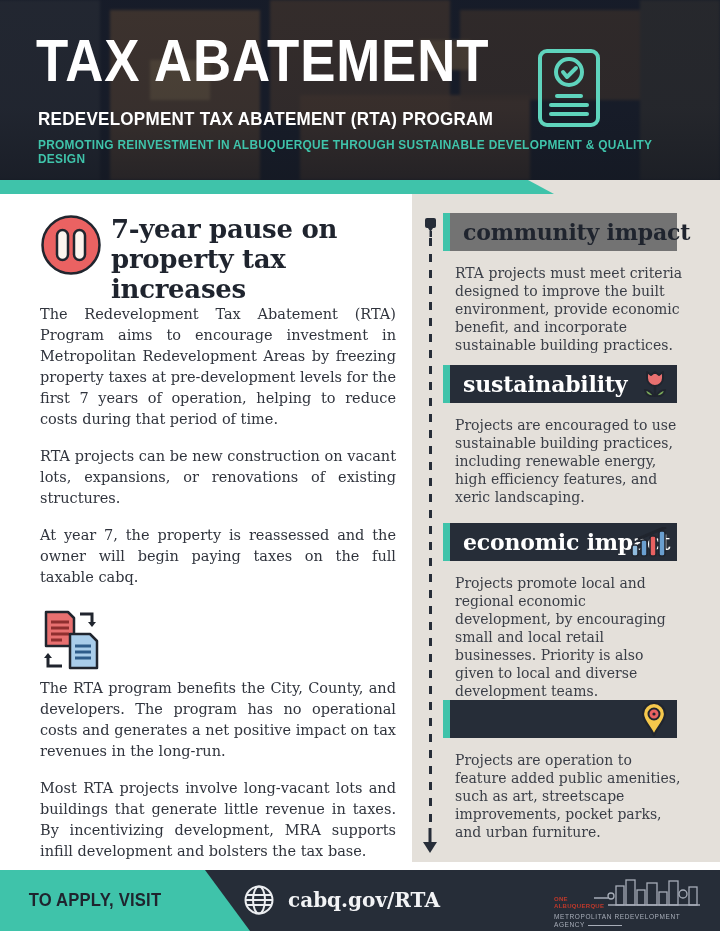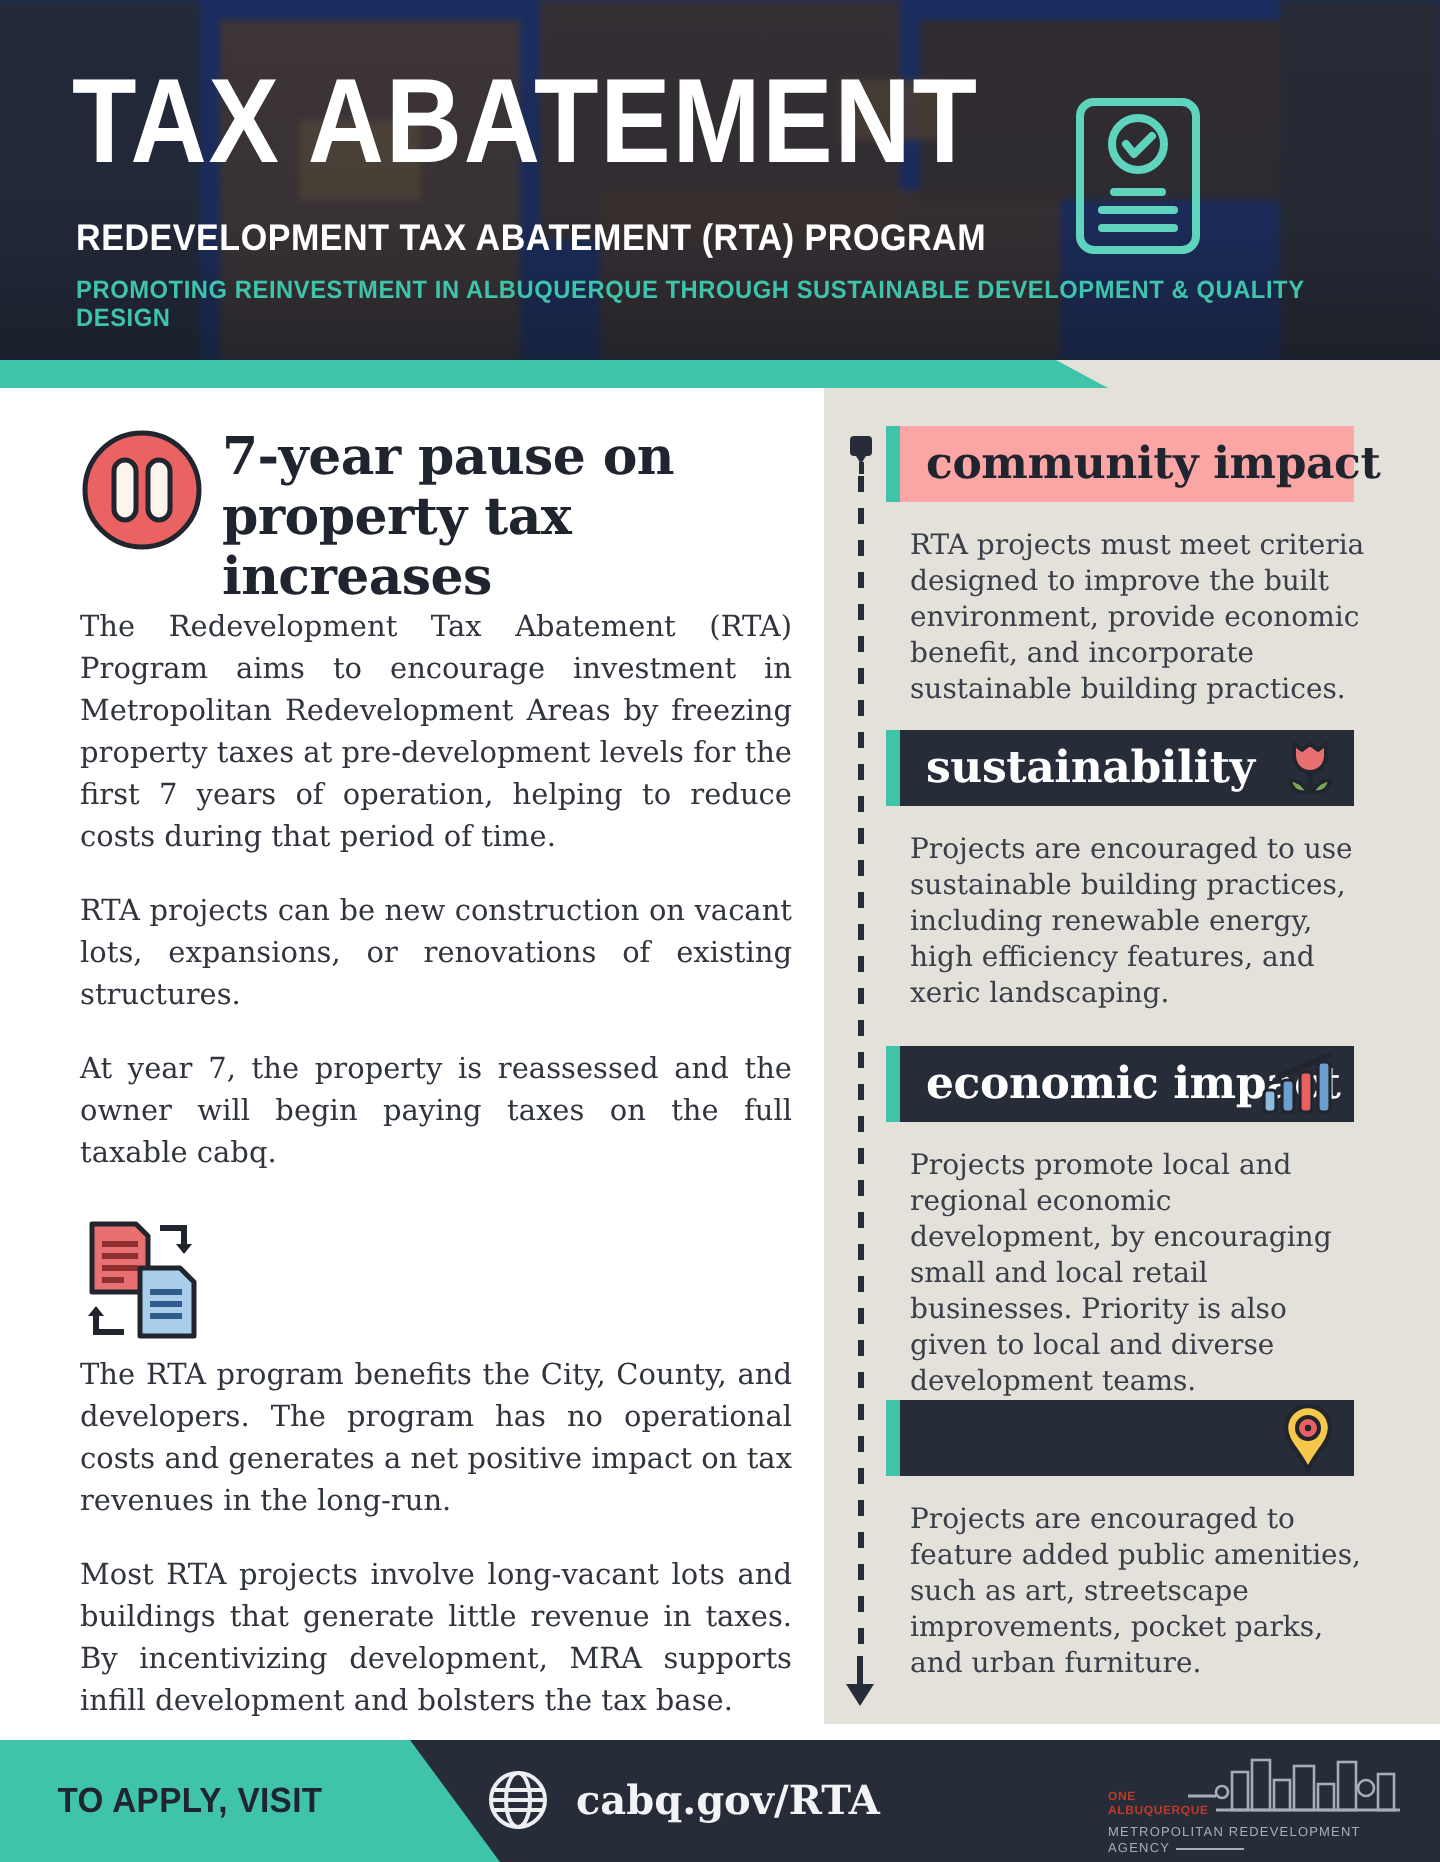--- a/index.html
+++ b/index.html
@@ -1,20 +1,20 @@
 <!DOCTYPE html>
 <html><head>
 <meta charset="utf-8">
 <style>
   html,body{margin:0;padding:0;background:#888;}
   #page{position:relative;width:720px;height:931px;background:#ffffff;overflow:hidden;
         font-family:"DejaVu Serif",serif;}
 
   
-  .hero{position:absolute;left:0;top:0;width:720px;height:180px;background:#1d4ed8;overflow:hidden;}
+  .hero{position:absolute;left:0;top:0;width:720px;height:180px;background:#0f172a;overflow:hidden;}
   .hero-photo{position:absolute;inset:0;filter:blur(1.5px);}
   .bld{position:absolute;opacity:.85;}
   .hero-overlay{position:absolute;inset:0;
     background:linear-gradient(180deg,rgba(26,30,40,.68) 0%,rgba(26,30,40,.72) 60%,rgba(22,26,35,.85) 100%);}
   .hero-title{position:absolute;left:36px;top:30px;color:#ffffff;
     font-family:"Liberation Sans",sans-serif;font-weight:bold;font-size:60px;line-height:62px;
     letter-spacing:1px;transform:scaleX(.88);transform-origin:left;}
   .hero-sub{position:absolute;left:38px;top:108px;color:#ffffff;
     font-family:"Liberation Sans",sans-serif;font-weight:bold;font-size:18.5px;
     transform:scaleX(.92);transform-origin:left;letter-spacing:.3px;}
@@ -43,21 +43,21 @@
   h2.slab{margin:0;font-size:27px;font-weight:bold;color:#1f242e;font-family:"DejaVu Serif",serif;}
   a.mra-link{color:#4a87c7;text-decoration:underline;cursor:pointer;}
 
   
   .timeline-dash{position:absolute;left:17px;top:58px;width:3px;height:588px;
     background:repeating-linear-gradient(180deg,#262d38 0 8px,transparent 8px 16px);}
   .timeline-marker{position:absolute;left:11px;top:38px;}
   .timeline-arrow{position:absolute;left:9px;top:648px;}
   .rsec{position:absolute;left:31px;width:250px;}
   .rsec .band{position:relative;height:38px;border-left:7px solid #3fc3aa;width:234px;box-sizing:border-box;}
-  .band.light{background:#fca5a5;}
+  .band.light{background:#737373;}
   .band.dark{background:#262d38;}
   .band .btitle{position:absolute;left:13px;top:50%;transform:translateY(-50%);
     font-family:"DejaVu Serif",serif;font-weight:bold;font-size:22px;letter-spacing:-.2px;white-space:nowrap;}
   .band.light .btitle{color:#1f242e;}
   .band.dark .btitle{color:#ffffff;}
   .band .bicon{position:absolute;right:9px;top:50%;transform:translateY(-50%);line-height:0;}
   .rsec p{margin:13px 0 0 12px;width:228px;font-size:14px;line-height:18px;color:#3a3e47;}
 
   
   .footer{position:absolute;left:0;top:870px;width:720px;height:61px;background:#262d38;}
@@ -221,21 +221,21 @@
     <div class="rsec" style="top:520px;">
       <div class="band dark">
         <span class="bicon">
           <svg width="28" height="36" viewBox="0 0 28 36">
             <path d="M14 2 a11 11 0 0 1 11 11 c0 7 -7 12 -11 21 c-4 -9 -11 -14 -11 -21 a11 11 0 0 1 11 -11 z" fill="#f5c84c" stroke="#20252e" stroke-width="2.2" stroke-linejoin="round"></path>
             <circle cx="14" cy="13" r="5.5" fill="#e86161" stroke="#20252e" stroke-width="2"></circle>
             <circle cx="14" cy="13" r="1.6" fill="#20252e"></circle>
           </svg>
         </span>
       </div>
-      <p>Projects are encouraged to feature added public amenities, such as art, streetscape improvements, pocket parks, and urban furniture.</p>
+      <p>Projects are operation to feature added public amenities, such as art, streetscape improvements, pocket parks, and urban furniture.</p>
     </div>
   </div>
 
   <div class="footer">
     <div class="footer-teal"></div>
     <div class="footer-cta">TO APPLY, VISIT</div>
     <span class="footer-globe">
       <svg width="32" height="32" viewBox="0 0 32 32">
         <circle cx="16" cy="16" r="13.5" fill="none" stroke="#eceef1" stroke-width="2"></circle>
         <ellipse cx="16" cy="16" rx="6" ry="13.5" fill="none" stroke="#eceef1" stroke-width="2"></ellipse>

